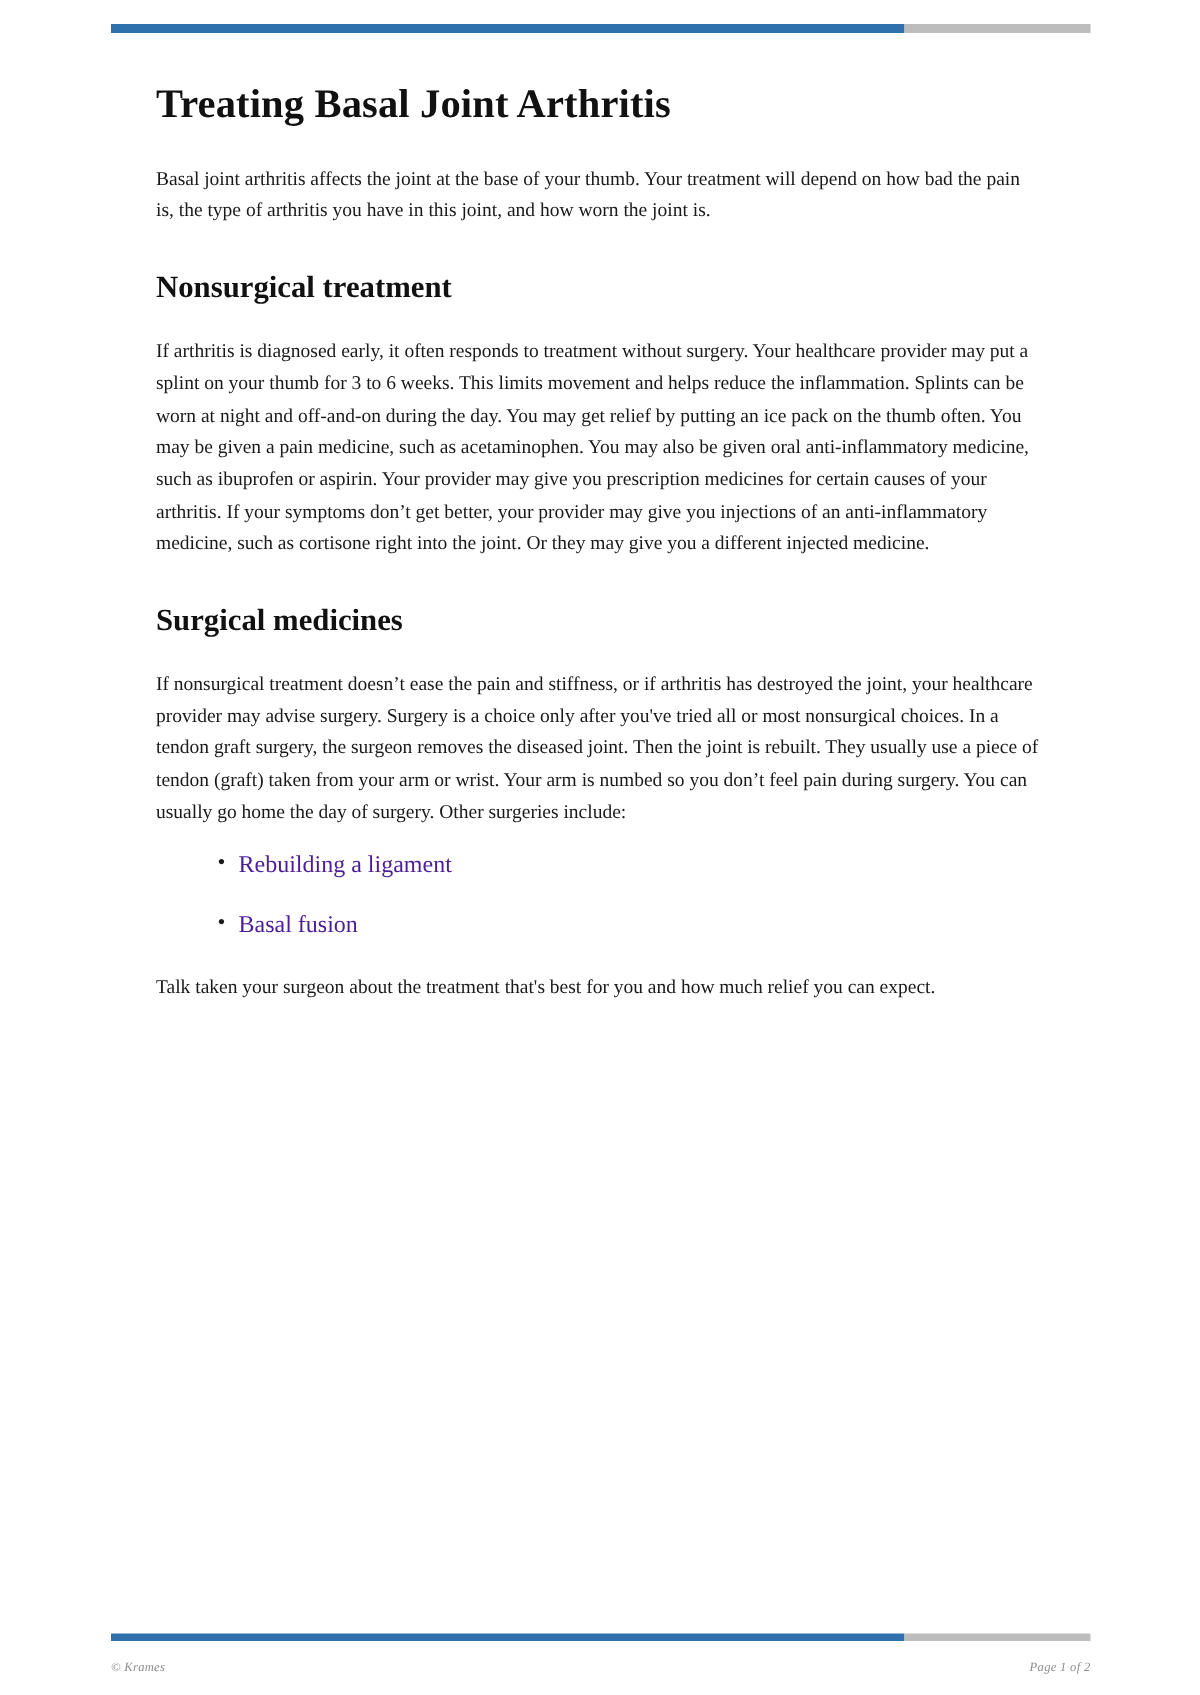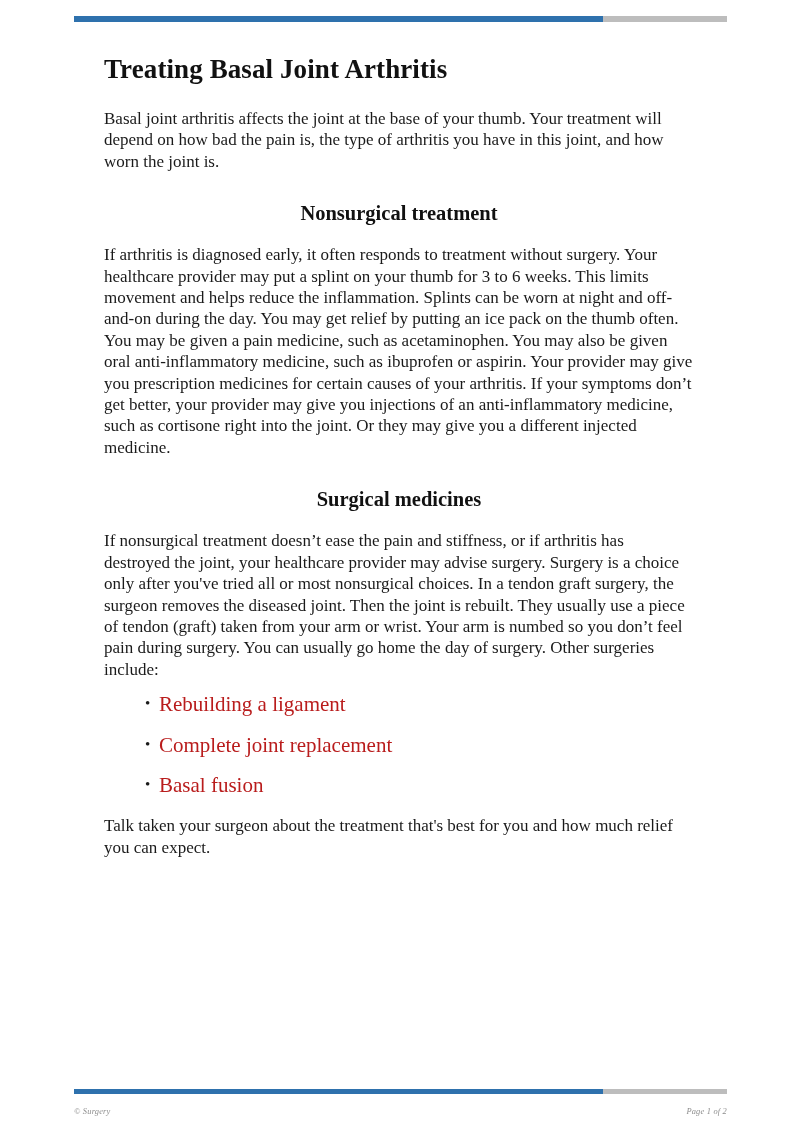--- a/index.html
+++ b/index.html
@@ -62,43 +62,42 @@
     color: #111111;
   }
 
   h2.section-heading {
     font-family: "Liberation Serif", "DejaVu Serif", serif;
     font-size: 20.5px;
     line-height: 26px;
     font-weight: bold;
     margin: 28px 0 18px 0;
     color: #111111;
-    text-align: center;
   }
 
   p.body-text {
-    font-size: 17px;
+    font-size: 13px;
     line-height: 21.4px;
     margin: 4px 0 10px 0;
     text-align: left;
     color: #1a1a1a;
   }
 
   ul.bullet-list {
     margin: 14px 0 14px 0;
     padding: 0 0 0 41px;
     list-style: none;
   }
   ul.bullet-list li {
-    font-size: 21px;
+    font-size: 16px;
     line-height: 21.4px;
     margin: 0 0 19px 0;
     position: relative;
     padding-left: 14px;
-    color: #b91c1c;
+    color: #4c1d95;
   }
   ul.bullet-list li::before {
     content: "\2022";
     position: absolute;
     left: 0;
     top: -1px;
     font-size: 15px;
     color: #1a1a1a;
   }
 
@@ -149,31 +148,30 @@
     <h2 class="section-heading">Nonsurgical treatment</h2>
 
     <p class="body-text">If arthritis is diagnosed early, it often responds to treatment without surgery. Your healthcare provider may put a splint on your thumb for 3 to 6 weeks. This limits movement and helps reduce the inflammation. Splints can be worn at night and off-and-on during the day. You may get relief by putting an ice pack on the thumb often. You may be given a pain medicine, such as acetaminophen. You may also be given oral anti-inflammatory medicine, such as ibuprofen or aspirin. Your provider may give you prescription medicines for certain causes of your arthritis. If your symptoms don’t get better, your provider may give you injections of an anti-inflammatory medicine, such as cortisone right into the joint. Or they may give you a different injected medicine.</p>
 
     <h2 class="section-heading">Surgical medicines</h2>
 
     <p class="body-text">If nonsurgical treatment doesn’t ease the pain and stiffness, or if arthritis has destroyed the joint, your healthcare provider may advise surgery. Surgery is a choice only after you've tried all or most nonsurgical choices. In a tendon graft surgery, the surgeon removes the diseased joint. Then the joint is rebuilt. They usually use a piece of tendon (graft) taken from your arm or wrist. Your arm is numbed so you don’t feel pain during surgery. You can usually go home the day of surgery. Other surgeries include:</p>
 
     <ul class="bullet-list">
       <li>Rebuilding a ligament</li>
-      <li>Complete joint replacement</li>
       <li>Basal fusion</li>
     </ul>
 
     <p class="body-text">Talk taken your surgeon about the treatment that's best for you and how much relief you can expect.</p>
 
   </div>
 
   <div class="footer-rule">
     <div class="rule-blue"></div>
     <div class="rule-gray"></div>
   </div>
 
   <div class="footer-bar">
-    <span class="footer-left">© Surgery</span>
+    <span class="footer-left">© Krames</span>
     <span class="footer-right">Page 1 of 2</span>
   </div>
 
 </div>
 
 </body></html>

